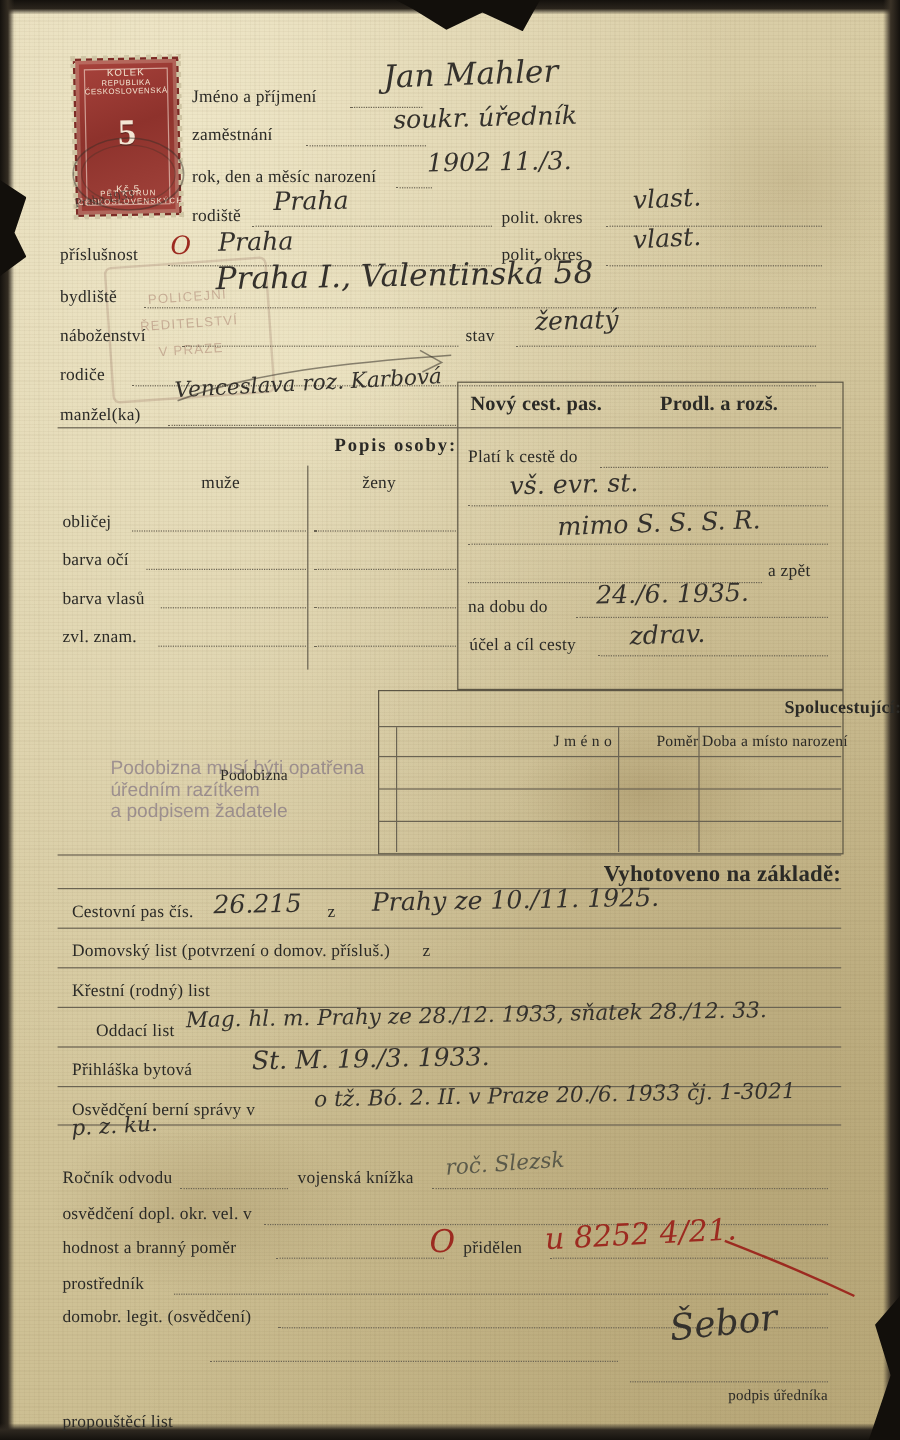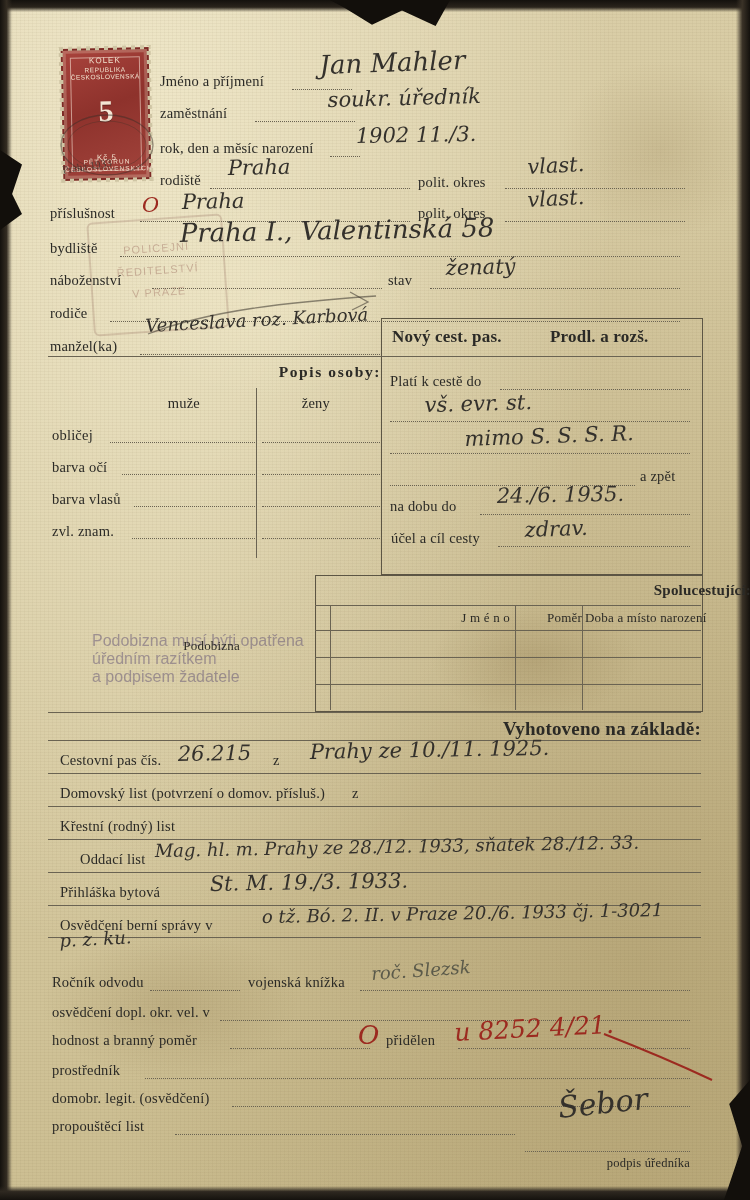--- a/index.html
+++ b/index.html
@@ -325,21 +325,21 @@
   <div class="dots" style="left:458px;top:1047px;width:232px;"></div>
   <div class="hw red med" style="left:455px;top:1018px;transform:rotate(-3deg);font-size:25px;">u 8252 4/21.</div>
   <div class="hw red med" style="left:358px;top:1020px;font-size:26px;">O</div>
 
   <div class="lbl" style="left:52px;top:1062px;">prostředník</div>
   <div class="dots" style="left:145px;top:1077px;width:545px;"></div>
 
   <div class="lbl" style="left:52px;top:1090px;">domobr. legit. (osvědčení)</div>
   <div class="dots" style="left:232px;top:1105px;width:458px;"></div>
 
-  <div class="lbl" style="left:52px;top:1118px;">propouštěcí list</div>
+  <div class="lbl" style="left:52px;top:1177px;">propouštěcí list</div>
   <div class="dots" style="left:175px;top:1133px;width:340px;"></div>
 
   <svg style="position:absolute;left:600px;top:1030px;" width="120" height="60">
     <path d="M4 4 C 40 18, 78 34, 112 50" fill="none" stroke="#9c2a20" stroke-width="2"></path>
   </svg>
 
   <div class="hw big" style="left:560px;top:1090px;font-size:30px;transform:rotate(-6deg);">Šebor</div>
   <div class="dots" style="left:525px;top:1150px;width:165px;"></div>
   <div class="lbl ctr" style="left:525px;top:1156px;width:165px;font-size:12.5px;">podpis úředníka</div>
 

